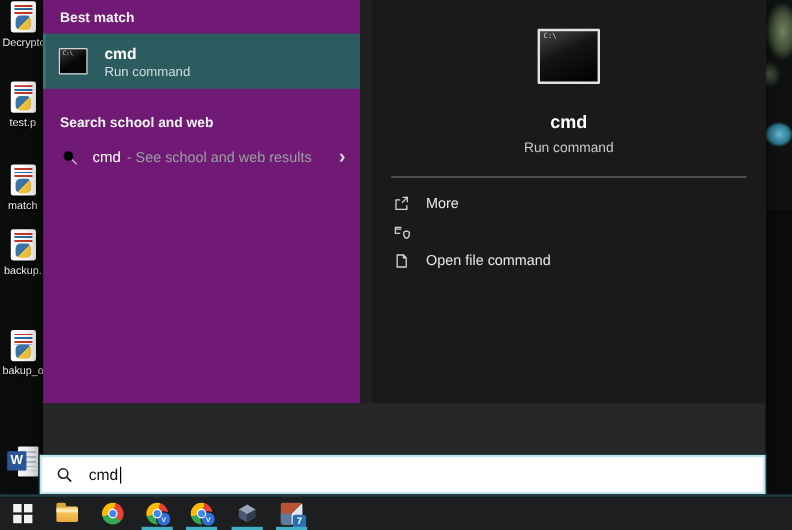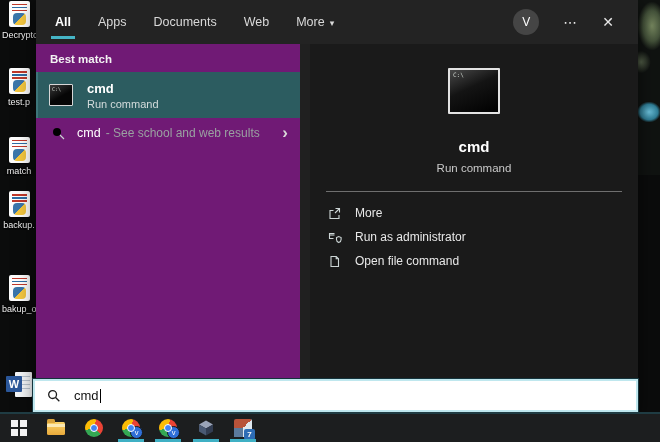--- a/index.html
+++ b/index.html
@@ -146,48 +146,35 @@
   <div class="dicon" style="top:372px">
     <div class="wordfile">
       <div class="wordpage"></div>
       <div class="wordtile">W</div>
     </div>
   </div>
 </div>
 
 <div class="abs flyout">
 
-  <div class="fhead">
-    <div class="tabs">
-      <div class="tab active">All</div>
-      <div class="tab">Apps</div>
-      <div class="tab">Documents</div>
-      <div class="tab">Web</div>
-      <div class="tab"><span>More</span><span class="dd">▾</span></div>
-    </div>
-    <div class="hctrl">
-      <div class="avatar">V</div>
-      <div class="dots">⋯</div>
-      <div class="close">✕</div>
-    </div>
-  </div>
 
   <div class="fbody">
 
     <div class="lpanel">
       <div class="seclabel">Best match</div>
       <div class="bestrow">
         <div class="cmdico-sm">
             <span class="pr">C:\</span>
           </div>
         <div>
           <div class="bm-title">cmd</div>
           <div class="bm-sub">Run command</div>
         </div>
       </div>
+      <div class="seclabel weblabel">Search school and web</div>
       <div class="webrow">
         <svg class="aicon" width="13" height="13" viewBox="0 0 15 15">
           <circle cx="6" cy="6" r="4"></circle>
             <path d="M9 9 L13 13"></path>
         </svg>
         <span class="q">cmd</span>
         <span class="suffix">- See school and web results</span>
         <span class="chev">›</span>
       </div>
     </div>
@@ -209,21 +196,20 @@
               <path d="M12.5 2.5 L8 7"></path>
           </svg>
           <span class="alabel">More</span>
         </div>
         <div class="arow">
           <svg class="aicon" viewBox="0 0 15 15">
             <path d="M7.5 3.5 H2.5 v5 h4"></path>
               <path d="M2.5 5 h5"></path>
             <path d="M9.5 7.5 l2.3-1 2.3 1 v2 c0 1.7-1.2 2.7-2.3 3.1-1.1-.4-2.3-1.4-2.3-3.1z"></path>
           </svg>
-          <span class="alabel">Run as administrator</span>
         </div>
         <div class="arow">
           <svg class="aicon" viewBox="0 0 15 15">
             <path d="M4 2.5 h5.2 l2.3 2.3 V12.5 H4 z"></path>
               <path d="M9.2 2.5 v2.3 h2.3"></path>
           </svg>
           <span class="alabel">Open file command</span>
         </div>
       </div>
     </div>

